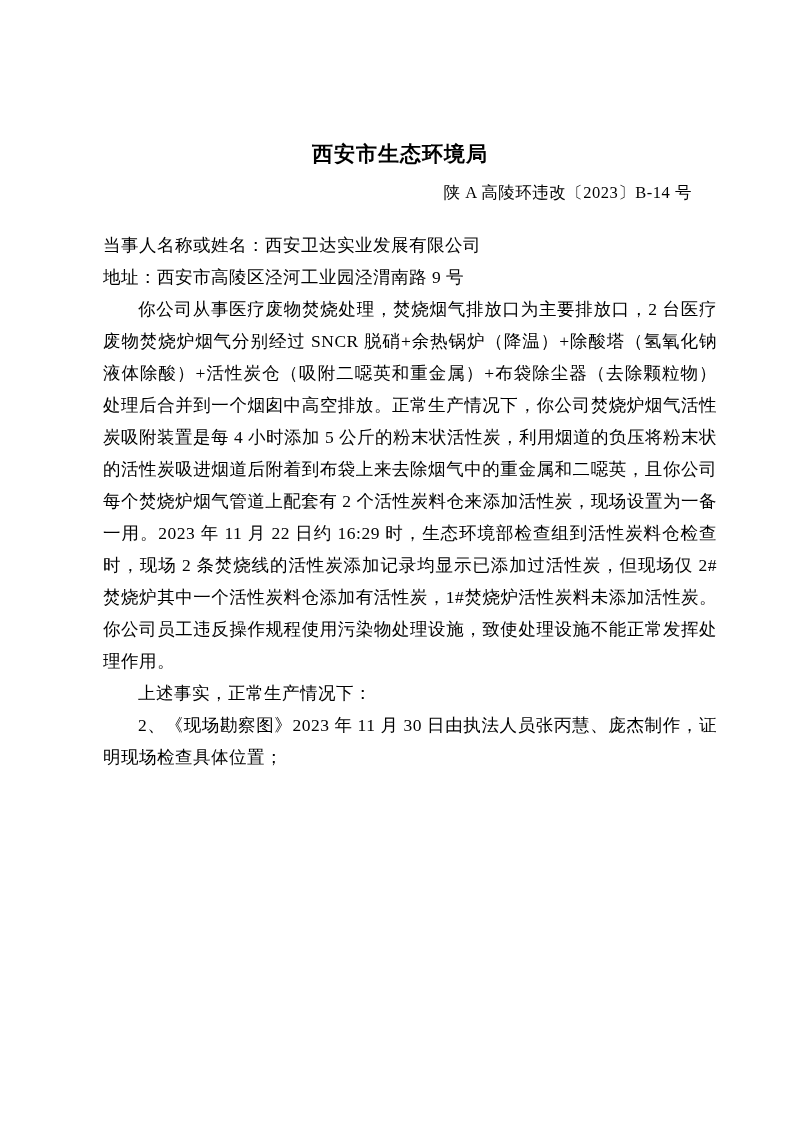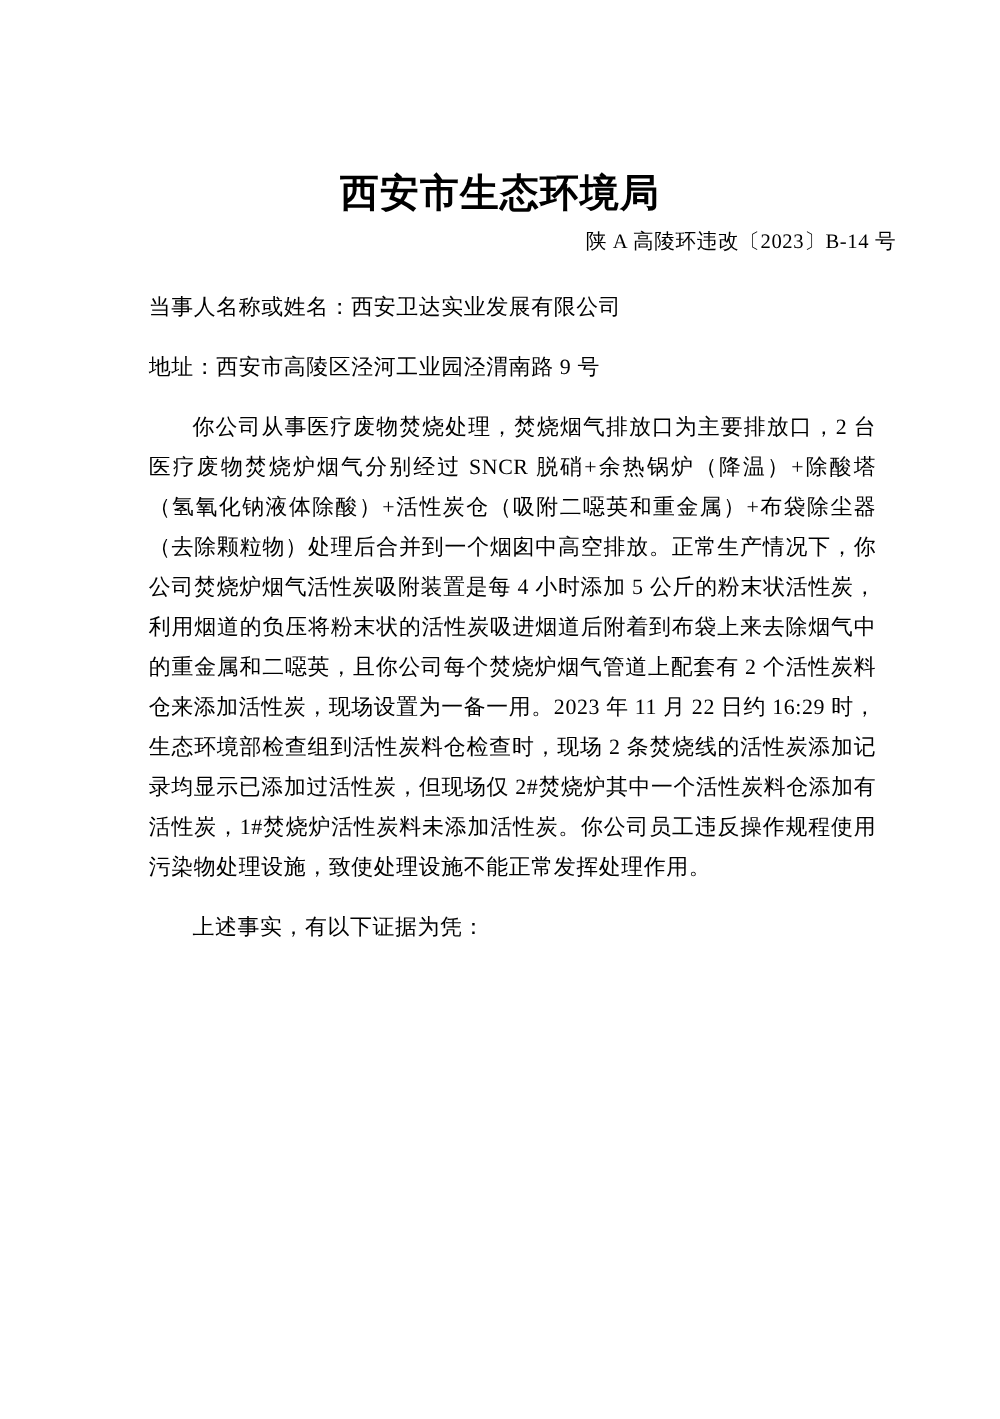--- a/index.html
+++ b/index.html
@@ -10,43 +10,43 @@
     height: 1135px;
     background: #ffffff;
     color: #000000;
     font-family: "Liberation Serif", "DejaVu Serif", serif;
     overflow: hidden;
   }
   .titles {
     padding-top: 138px;
     text-align: center;
     font-weight: bold;
-    font-size: 31px;
+    font-size: 21px;
     line-height: 33px;
     letter-spacing: 1px;
   }
   .doc-number {
     margin-top: 6px;
     margin-bottom: 20px;
-    padding-right: 83px;
+    padding-right: 108px;
     text-align: right;
     font-size: 16.5px;
     line-height: 32px;
     letter-spacing: 0.5px;
   }
   .doc-body {
     margin-left: 103px;
     width: 614px;
     font-size: 17.5px;
     line-height: 32px;
     text-align: justify;
     text-justify: inter-ideograph;
     letter-spacing: 0.5px;
   }
-  .doc-body p { margin: 16px; }
+  .doc-body p { margin: 0; }
   .para { text-indent: 2em; }
   .party-row { text-indent: 0; }
 </style>
 </head>
 <body>
 
 <div class="page">
 
   <header class="titles">
     <div>西安市生态环境局</div>
@@ -58,20 +58,21 @@
 
     <p class="party-row"><span>当事人名称或姓名：</span><span>西安卫达实业发展有限公司</span></p>
 
 
     <p class="party-row"><span>地址：</span><span>西安市高陵区泾河工业园泾渭南路 9 号</span></p>
 
 
 
     <p class="para">你公司从事医疗废物焚烧处理，焚烧烟气排放口为主要排放口，2 台医疗废物焚烧炉烟气分别经过 SNCR 脱硝+余热锅炉（降温）+除酸塔（氢氧化钠液体除酸）+活性炭仓（吸附二噁英和重金属）+布袋除尘器（去除颗粒物）处理后合并到一个烟囱中高空排放。正常生产情况下，你公司焚烧炉烟气活性炭吸附装置是每 4 小时添加 5 公斤的粉末状活性炭，利用烟道的负压将粉末状的活性炭吸进烟道后附着到布袋上来去除烟气中的重金属和二噁英，且你公司每个焚烧炉烟气管道上配套有 2 个活性炭料仓来添加活性炭，现场设置为一备一用。2023 年 11 月 22 日约 16:29 时，生态环境部检查组到活性炭料仓检查时，现场 2 条焚烧线的活性炭添加记录均显示已添加过活性炭，但现场仅 2#焚烧炉其中一个活性炭料仓添加有活性炭，1#焚烧炉活性炭料未添加活性炭。你公司员工违反操作规程使用污染物处理设施，致使处理设施不能正常发挥处理作用。</p>
 
-    <p class="para">上述事实，有以下证据为凭：</p>
+    <p class="para">上述事实，正常生产情况下：</p>
 
 
+    <p class="para">2、《现场勘察图》2023 年 11 月 30 日由执法人员张丙慧、庞杰制作，证明现场检查具体位置；</p>
 
 
   </main>
 
 </div>
 
 </body></html>

